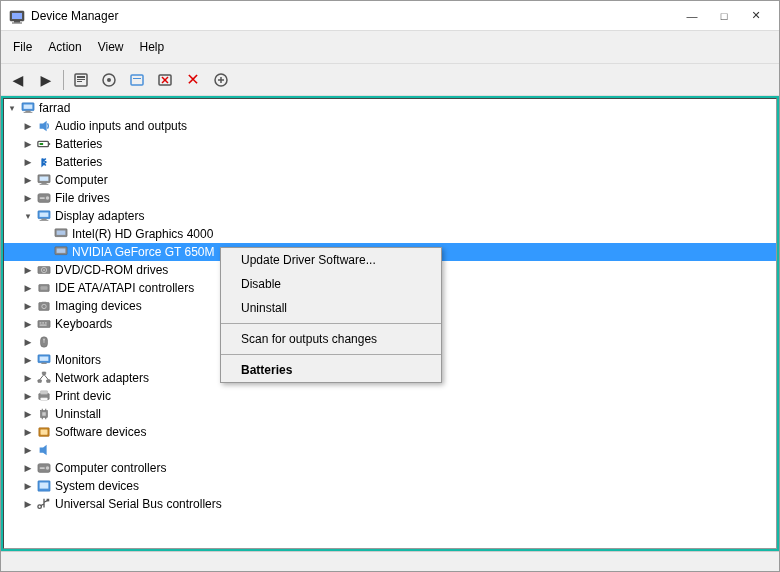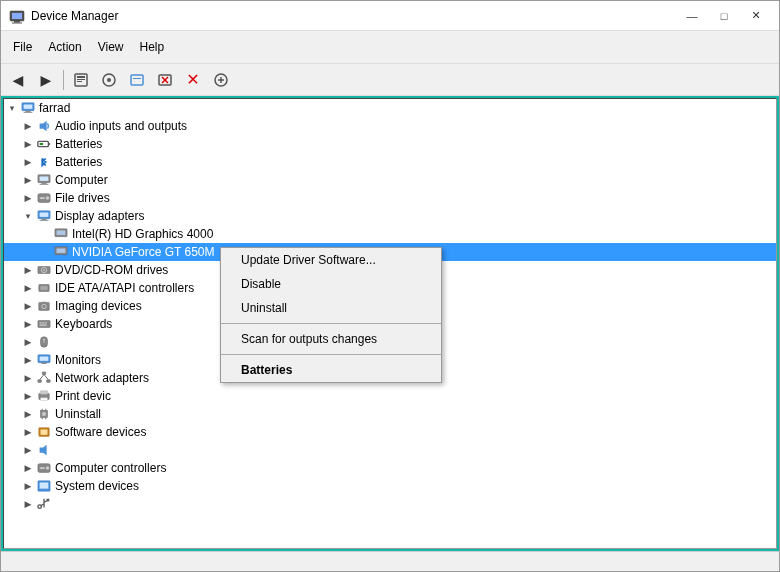--- a/index.html
+++ b/index.html
@@ -518,20 +518,21 @@
         <div class="tree-expander">▶</div>
         <div class="tree-icon">
           <svg width="14" height="14" viewBox="0 0 16 16">
               <line x1="8" y1="2" x2="8" y2="12" stroke="#555" stroke-width="1.5"></line>
               <line x1="8" y1="6" x2="12" y2="4" stroke="#555" stroke-width="1.5"></line>
               <rect x="11" y="2" width="3" height="3" fill="#555"></rect>
               <line x1="8" y1="8" x2="4" y2="10" stroke="#555" stroke-width="1.5"></line>
               <circle cx="3" cy="11" r="2" fill="none" stroke="#555" stroke-width="1.5"></circle>
             </svg>
         </div>
+        <span class="tree-label">Universal Serial Bus controllers</span>
       </div>
 
       <div class="context-menu">
         <div class="context-menu-item">Update Driver Software...</div>
         <div class="context-menu-item">Disable</div>
         <div class="context-menu-item">Uninstall</div>
         <div class="context-menu-sep"></div>
         <div class="context-menu-item">Scan for outputs changes</div>
         <div class="context-menu-sep"></div>
         <div class="context-menu-item bold">Batteries</div>

